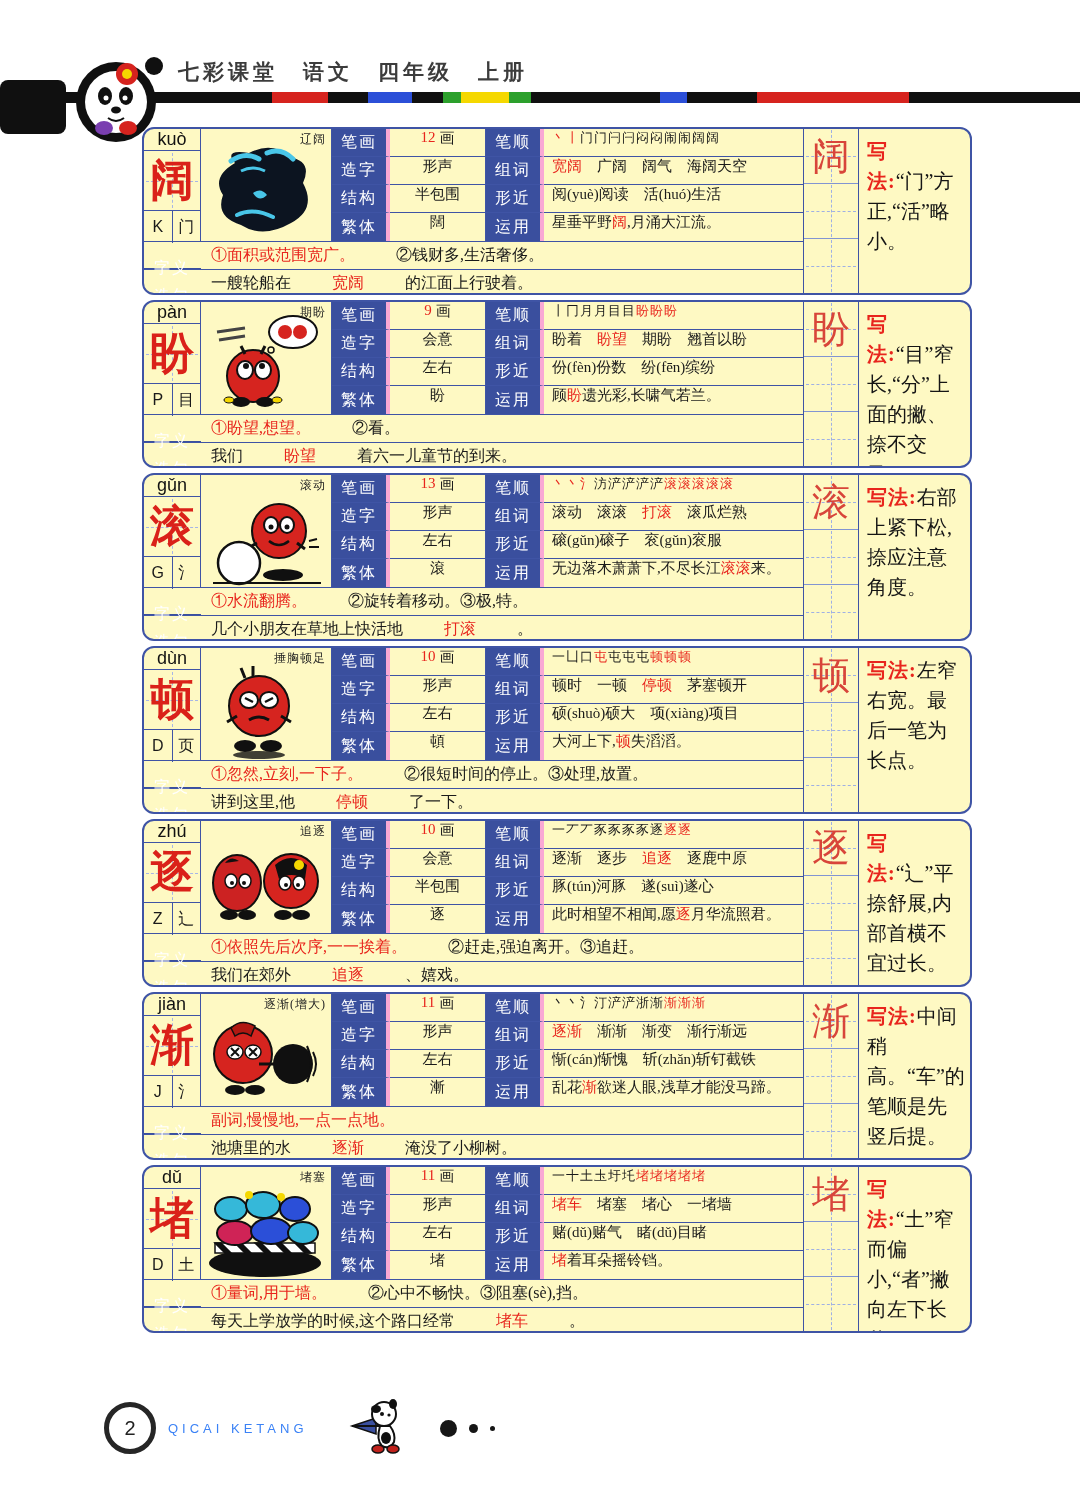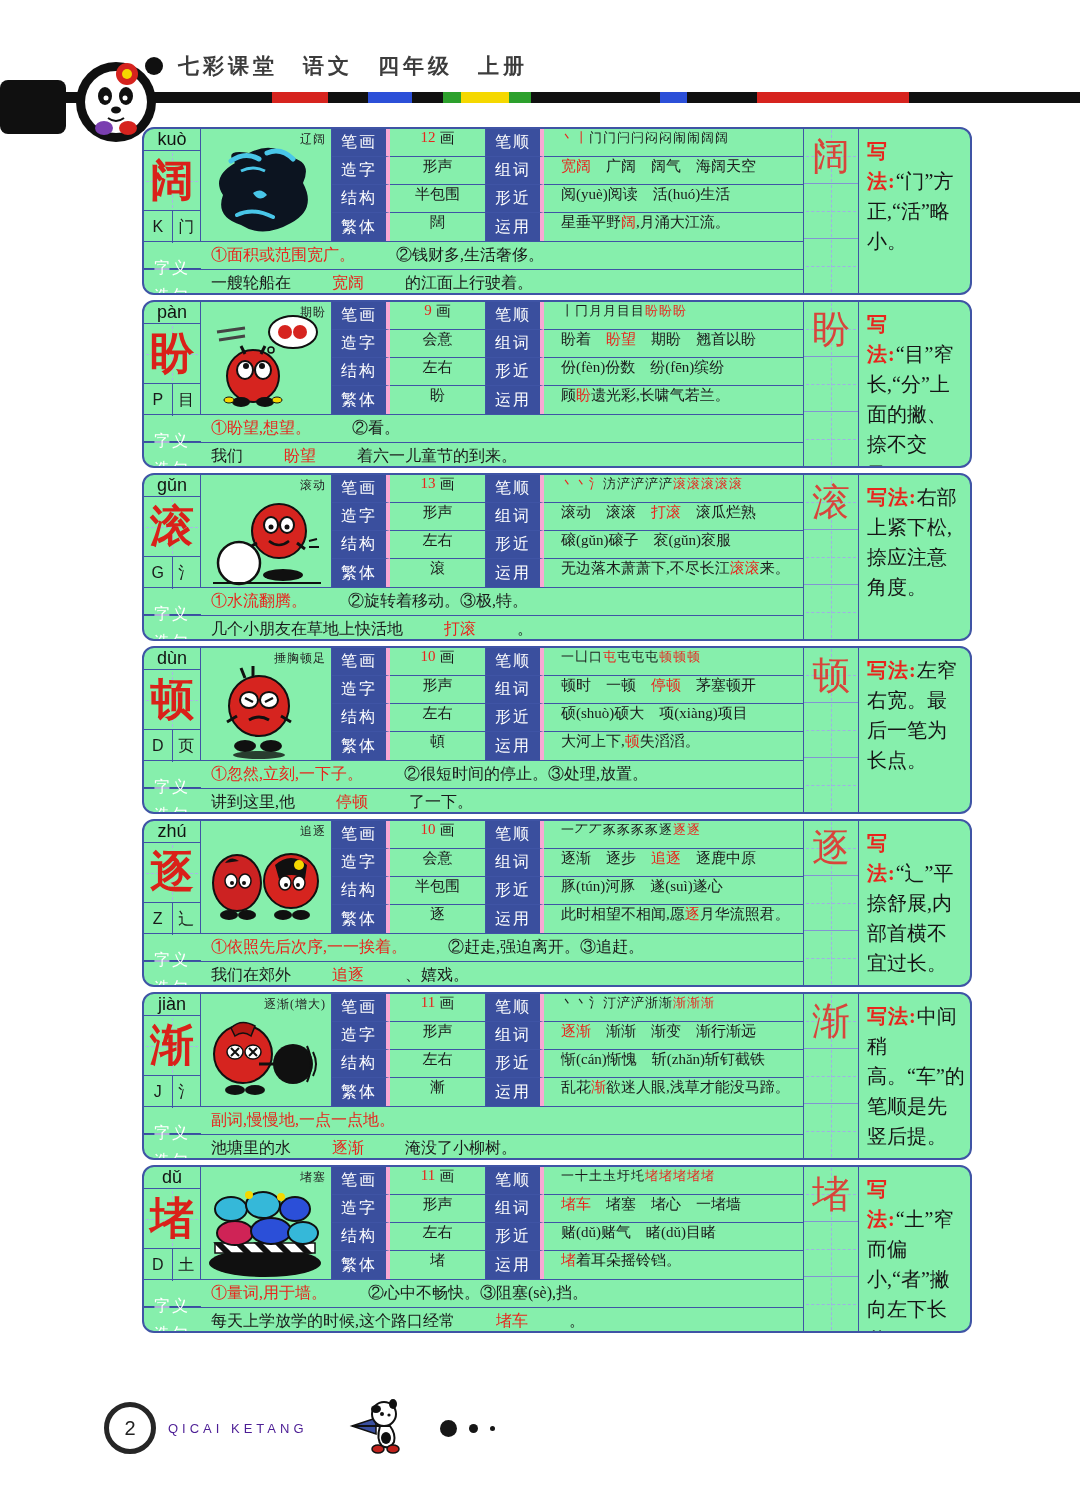--- a/index.html
+++ b/index.html
@@ -4,26 +4,26 @@
 <style>
   html,body{margin:0;padding:0;}
   body{width:1080px;height:1502px;position:relative;background:#fff;
        font-family:"Liberation Sans",sans-serif;color:#1a1a1a;overflow:hidden;}
 
   
   .header-tab{position:absolute;left:0;top:80px;width:66px;height:54px;background:#101010;border-radius:8px;}
   .header-bar{position:absolute;left:40px;top:92px;width:1040px;height:11px;background:#101010;}
   .bar-seg{position:absolute;top:92px;height:11px;}
   .logo{position:absolute;left:70px;top:52px;width:96px;height:96px;}
-  .header-title{position:absolute;left:178px;top:52px;font-size:21px;letter-spacing:4px;
+  .header-title{position:absolute;left:178px;top:58px;font-size:21px;letter-spacing:4px;
                 color:#3c3c3c;font-weight:600;}
 
   
   .entries{position:absolute;left:142px;top:127px;width:830px;display:flex;flex-direction:column;gap:5px;}
-  .entry{height:168px;border:2px solid #3f54a5;border-radius:12px;background:#86efac;display:flex;overflow:hidden;box-sizing:border-box;}
+  .entry{height:168px;border:2px solid #3f54a5;border-radius:12px;background:#fef9c3;display:flex;overflow:hidden;box-sizing:border-box;}
   .entry-left{flex:1 1 auto;display:flex;flex-direction:column;border-right:1px solid #3f54a5;min-width:0;}
   .rowA{display:flex;height:112px;border-bottom:1px solid #3f54a5;}
   .id-col{width:56px;flex-shrink:0;border-right:1px solid #3f54a5;display:flex;flex-direction:column;}
   .pinyin{height:26px;border-bottom:1px solid #3f54a5;display:flex;align-items:center;justify-content:center;
           font-size:18px;color:#111;}
   .bigchar{flex:1;position:relative;display:flex;align-items:center;justify-content:center;
            font-size:44px;color:#da2119;font-weight:bold;font-family:"Liberation Serif",serif;}
   .bigchar::before{content:"";position:absolute;left:2px;right:2px;top:50%;border-top:1px dashed #a7b6e6;}
   .bigchar::after{content:"";position:absolute;top:2px;bottom:2px;left:50%;border-left:1px dashed #a7b6e6;}
   .bigchar span{position:relative;z-index:1;}
@@ -33,21 +33,21 @@
   .illo{width:130px;flex-shrink:0;border-right:1px solid #3f54a5;position:relative;overflow:hidden;}
   .illo svg{position:absolute;left:0;top:8px;width:130px;height:104px;}
   .caption{position:absolute;top:2px;right:5px;font-size:12px;color:#222;z-index:2;
            font-family:"Liberation Serif",serif;letter-spacing:1px;}
   .tbl{flex:1;display:grid;grid-template-columns:58px 96px 58px 1fr;grid-template-rows:repeat(4,1fr);min-width:0;}
   .lbl{background:#3a4f9e;color:#fff;display:flex;align-items:center;justify-content:center;
        font-size:16px;letter-spacing:2px;border-right:4px solid #f9a8d4;border-bottom:1px solid #3f54a5;}
   .val{display:flex;align-items:flex-start;justify-content:center;font-size:15px;padding:0 4px;
        border-right:1px solid #3f54a5;border-bottom:1px solid #3f54a5;
        font-family:"Liberation Serif",serif;white-space:nowrap;overflow:hidden;}
-  .val.wide{justify-content:flex-start;padding-left:17px;border-right:none;}
+  .val.wide{justify-content:flex-start;padding-left:8px;border-right:none;}
   .tbl .r4{border-bottom:none;}
   .strokes{font-size:13px;letter-spacing:1px;}
   .mrow{height:27px;display:flex;border-bottom:1px solid #3f54a5;}
   .mrow.last{border-bottom:none;flex:1;}
   .mrow-label{width:56px;flex-shrink:0;background:#3a4f9e;color:#fff;display:flex;align-items:center;justify-content:center;
               font-size:16px;letter-spacing:2px;border-right:1px solid #3f54a5;margin-top:26px;}
   .mrow-text{flex:1;display:flex;align-items:center;padding-left:10px;font-size:16px;
              font-family:"Liberation Serif",serif;white-space:nowrap;overflow:hidden;gap:41px;}
   .entry-right{width:166px;flex-shrink:0;display:flex;}
   .grid-strip{width:54px;flex-shrink:0;border-right:1px solid #3f54a5;display:flex;flex-direction:column;}
@@ -60,21 +60,21 @@
   .note-box{flex:1;padding:7px 6px 0 8px;font-size:20px;line-height:1.5;color:#151515;
             font-family:"Liberation Serif",serif;}
   .note-label{color:#e8251d;font-weight:bold;letter-spacing:1px;}
   .red{color:#e8251d;}
   .numred{color:#e8251d;margin-right:4px;}
 
   
   .footer{position:absolute;left:104px;top:1396px;display:flex;align-items:center;gap:12px;}
   .page-ring{width:42px;height:42px;border:5px solid #262626;border-radius:50%;display:flex;
              align-items:center;justify-content:center;font-size:20px;color:#222;}
-  .brand{font-size:13px;letter-spacing:4px;color:#4c1d95;}
+  .brand{font-size:13px;letter-spacing:4px;color:#3b82f6;}
   .mascot{width:64px;height:64px;margin-left:26px;}
   .dots{display:flex;align-items:center;gap:12px;margin-left:18px;}
   .dot1{width:17px;height:17px;border-radius:50%;background:#161616;}
   .dot2{width:9px;height:9px;border-radius:50%;background:#161616;}
   .dot3{width:5px;height:5px;border-radius:50%;background:#161616;}
 </style>
 </head>
 <body>
 
 <div class="header-tab"></div>

